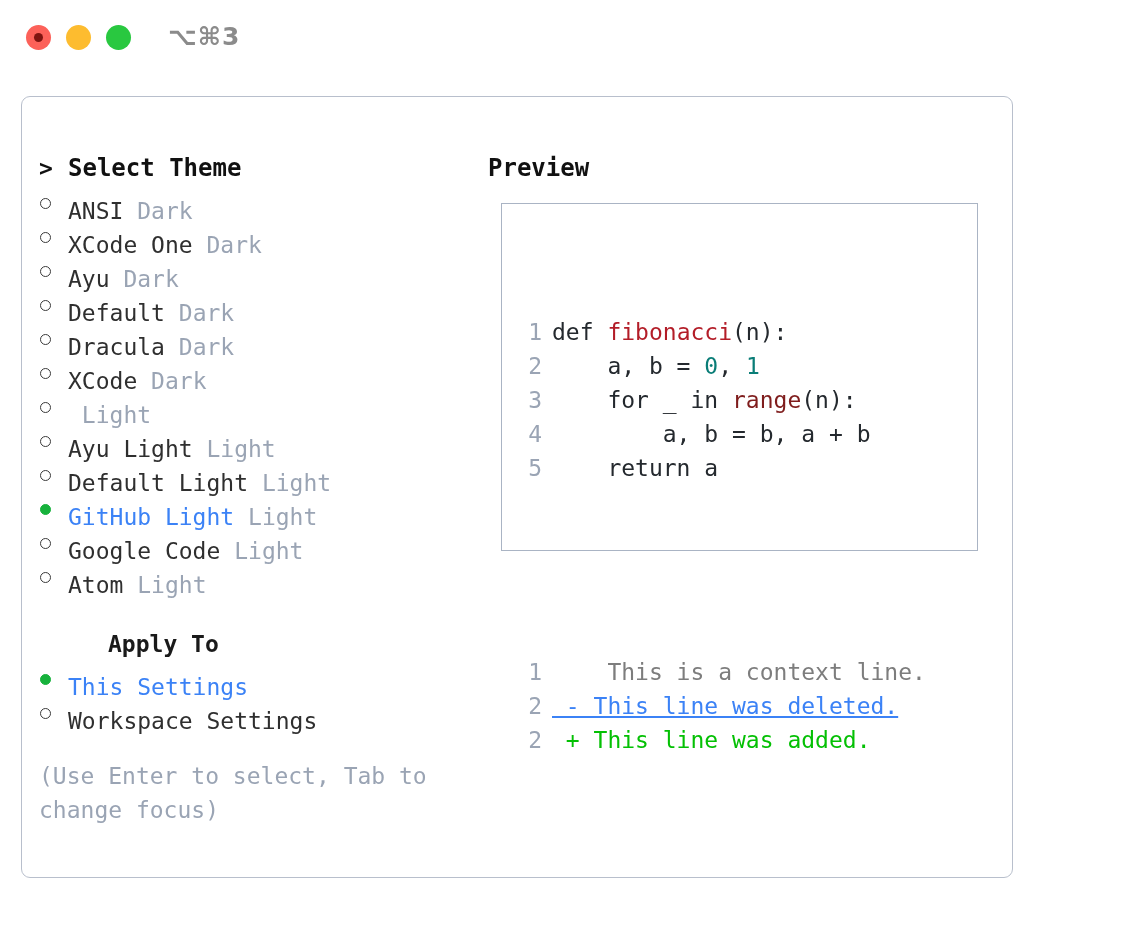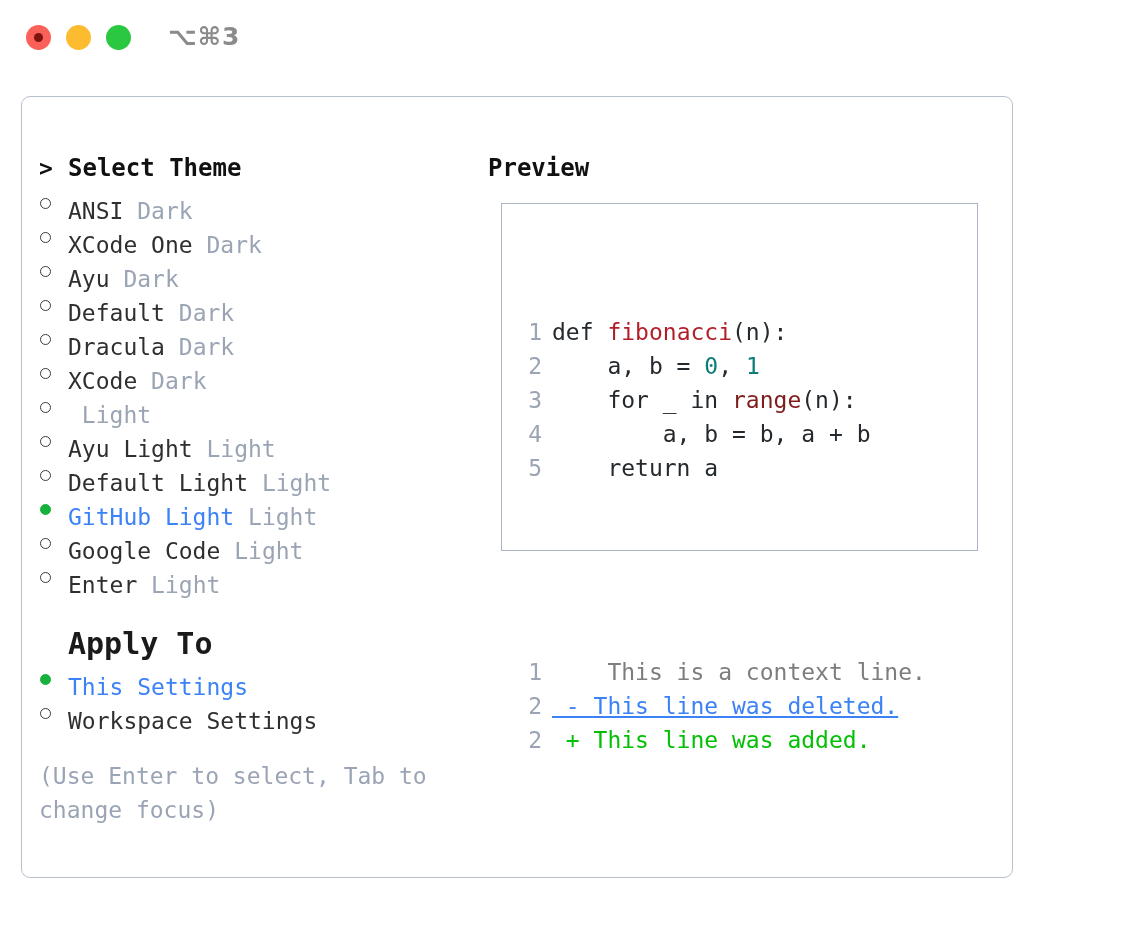--- a/index.html
+++ b/index.html
@@ -143,21 +143,22 @@
   }
   .header-row .marker { font-weight: bold; color: #111111; }
 
   .name      { color: #2f2f2f; }
   .name-sel  { color: #3b82f6; }
   .variant   { color: #9aa4b4; }
 
   .section-header {
     font-weight: bold;
     color: #1a1a1a;
-    font-size: 30px;
+    font-size: 23px;
+    margin-left: 40px;
   }
 
   .spacer-sm { height: 34px; }
 
   .hint {
     position: absolute;
     left: 17px;
     top: 662px;
     width: 410px;
     font-size: 23px;
@@ -245,21 +246,21 @@
           <div class="row"><span class="marker-dot marker-hollow"></span><span class="name">XCode One</span><span> </span><span class="variant">Dark</span></div>
           <div class="row"><span class="marker-dot marker-hollow"></span><span class="name">Ayu</span><span> </span><span class="variant">Dark</span></div>
           <div class="row"><span class="marker-dot marker-hollow"></span><span class="name">Default</span><span> </span><span class="variant">Dark</span></div>
           <div class="row"><span class="marker-dot marker-hollow"></span><span class="name">Dracula</span><span> </span><span class="variant">Dark</span></div>
           <div class="row"><span class="marker-dot marker-hollow"></span><span class="name">XCode</span><span> </span><span class="variant">Dark</span></div>
           <div class="row"><span class="marker-dot marker-hollow"></span><span> </span><span class="variant">Light</span></div>
           <div class="row"><span class="marker-dot marker-hollow"></span><span class="name">Ayu Light</span><span> </span><span class="variant">Light</span></div>
           <div class="row"><span class="marker-dot marker-hollow"></span><span class="name">Default Light</span><span> </span><span class="variant">Light</span></div>
           <div class="row"><span class="marker-dot marker-filled"></span><span class="name-sel">GitHub Light</span><span> </span><span class="variant">Light</span></div>
           <div class="row"><span class="marker-dot marker-hollow"></span><span class="name">Google Code</span><span> </span><span class="variant">Light</span></div>
-          <div class="row"><span class="marker-dot marker-hollow"></span><span class="name">Enter</span><span> </span><span class="variant">Light</span></div>
+          <div class="row"><span class="marker-dot marker-hollow"></span><span class="name">Atom</span><span> </span><span class="variant">Light</span></div>
         </div>
 
       <div class="spacer-sm"></div>
 
       <div class="row">
         <span class="marker"> </span>
         <span class="section-header">Apply To</span>
       </div>
 
       <div id="apply-options">

